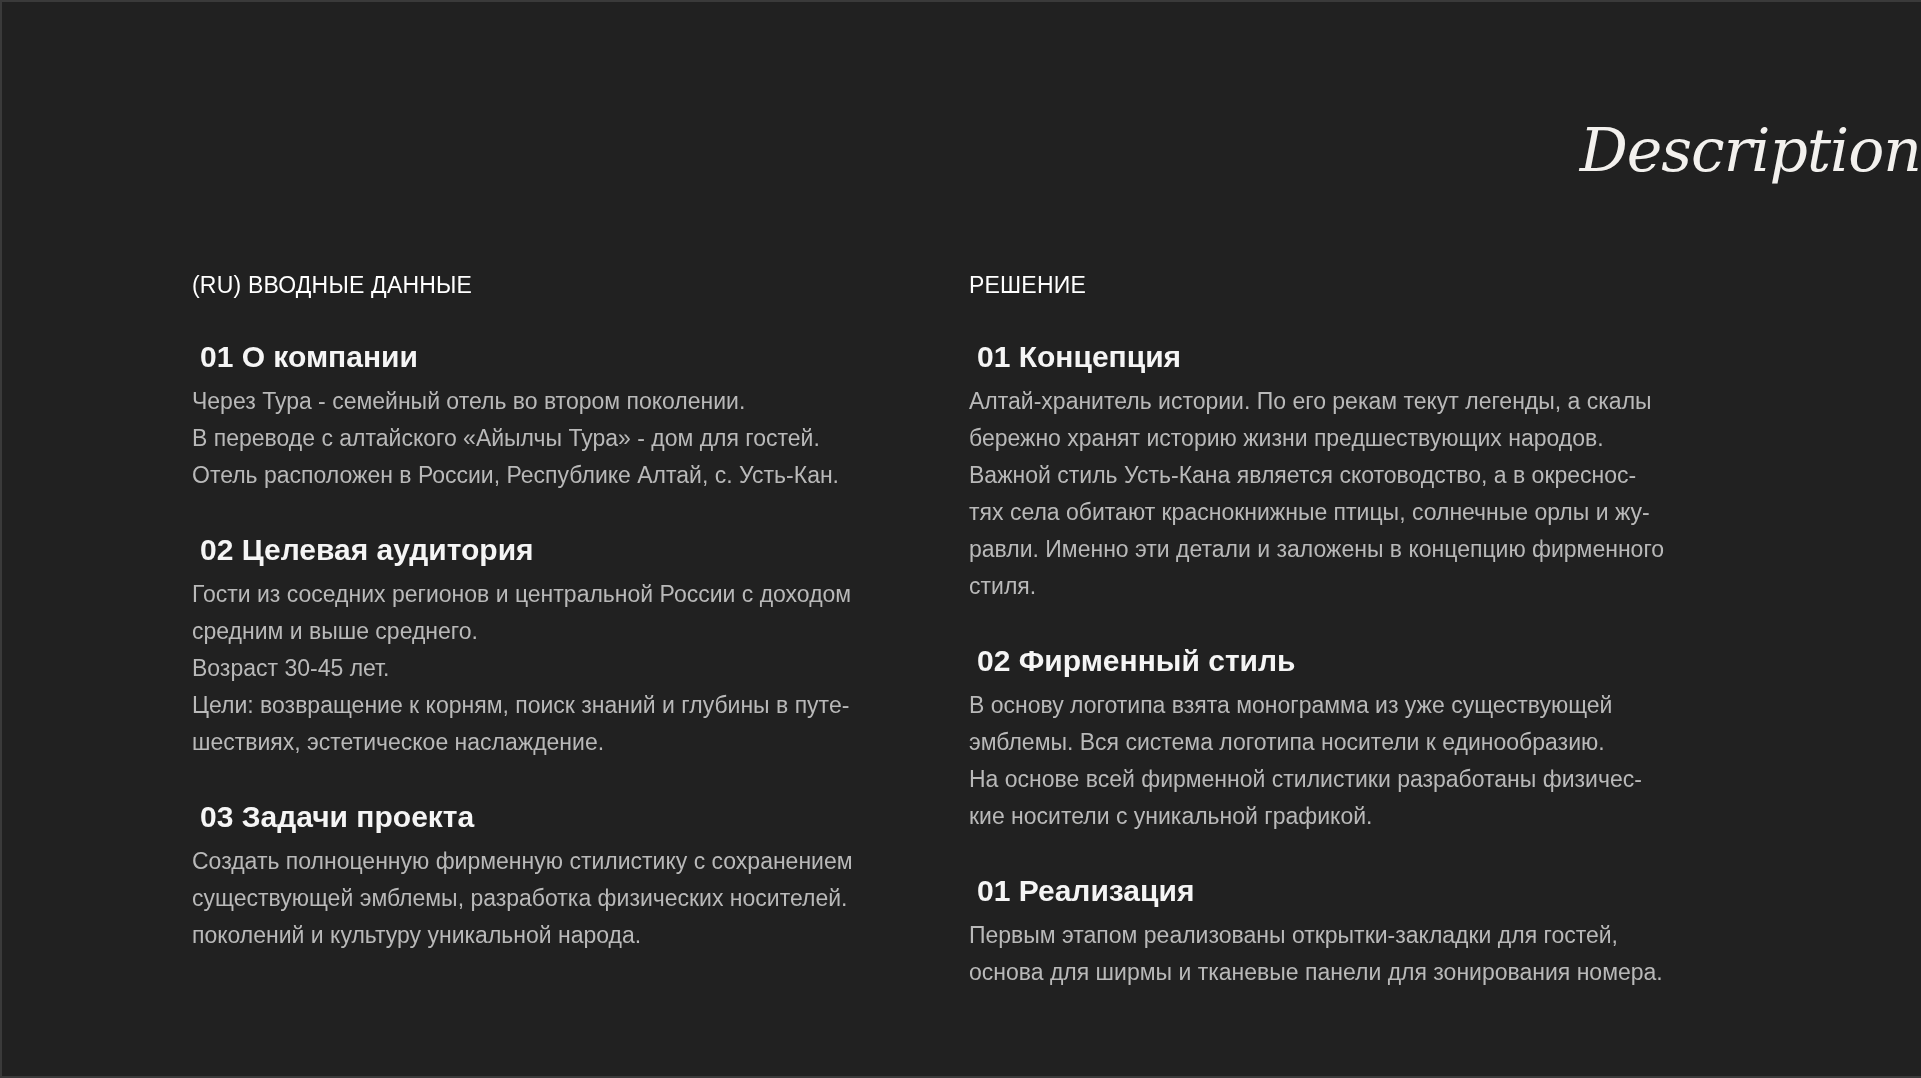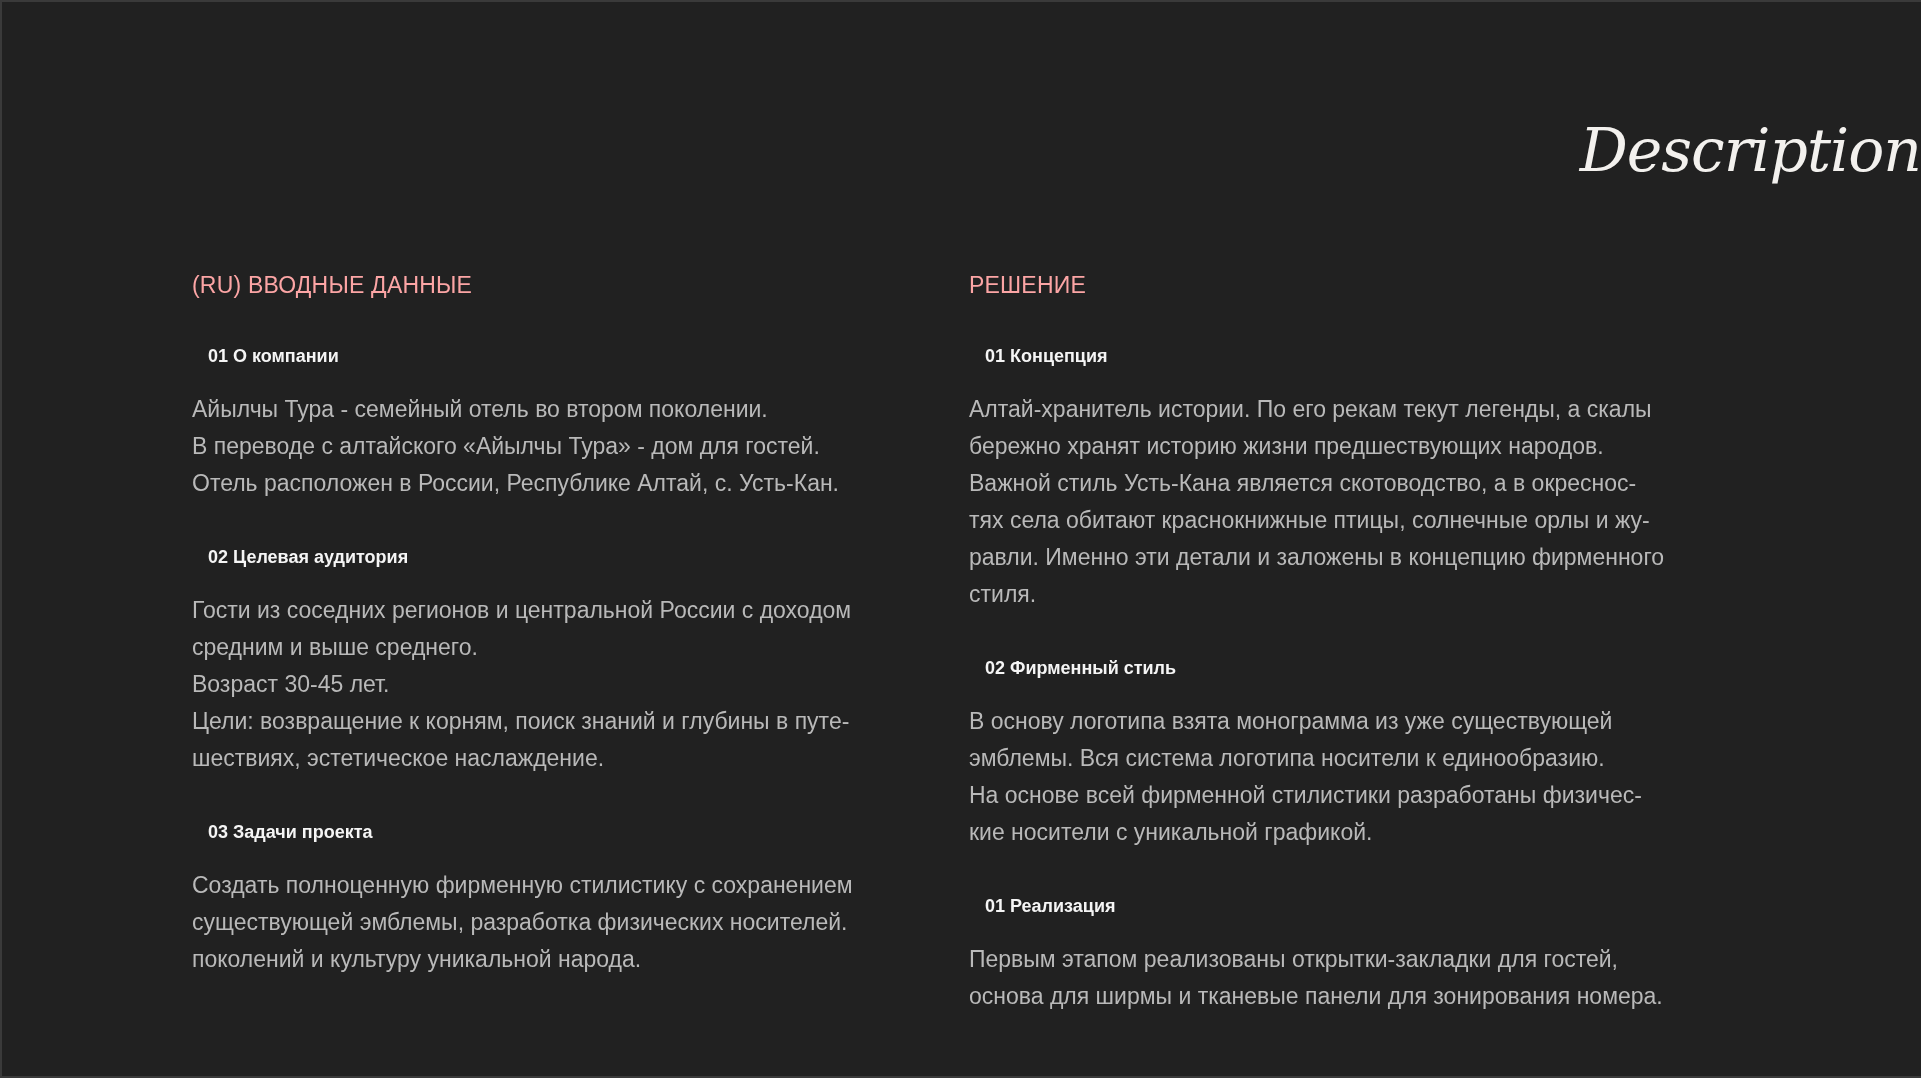--- a/index.html
+++ b/index.html
@@ -35,33 +35,33 @@
     }
     .col {
       position: absolute;
       top: 268px;
       font-family: "Liberation Sans", "DejaVu Sans", sans-serif;
     }
     .col.left { left: 190px; width: 740px; }
     .col.right { left: 967px; width: 760px; }
     .col-heading {
       font-size: 23px;
-      color: #fca5a5;
+      color: #ffffff;
       margin: 0 0 38px 0;
       line-height: 30px;
       font-weight: normal;
       letter-spacing: 0.2px;
     }
     .section { margin-bottom: 37px; }
     .section-title {
-      font-size: 18px;
+      font-size: 30px;
       font-weight: bold;
       color: #f5f5f5;
       line-height: 37px;
-      margin: 16px;
+      margin: 8px;
     }
     .line {
       font-size: 23px;
       color: #b9b9b9;
       line-height: 37px;
       margin: 0;
       white-space: nowrap;
       font-weight: normal;
     }
   </style>
@@ -69,21 +69,21 @@
 <body>
 
 <div class="page">
   <h1 class="title">Description</h1>
 
   <div class="col left">
     <h2 class="col-heading">(RU) ВВОДНЫЕ ДАННЫЕ</h2>
 
     <div class="section">
       <p class="section-title">01 О компании</p>
-      <p class="line">Айылчы Тура - семейный отель во втором поколении.</p>
+      <p class="line">Через Тура - семейный отель во втором поколении.</p>
       <p class="line">В переводе с алтайского «Айылчы Тура» - дом для гостей.</p>
       <p class="line">Отель расположен в России, Республике Алтай, с. Усть-Кан.</p>
     </div>
 
     <div class="section">
       <p class="section-title">02 Целевая аудитория</p>
       <p class="line">Гости из соседних регионов и центральной России с доходом</p>
       <p class="line">средним и выше среднего.</p>
       <p class="line">Возраст 30-45 лет.</p>
       <p class="line">Цели: возвращение к корням, поиск знаний и глубины в путе-</p>

